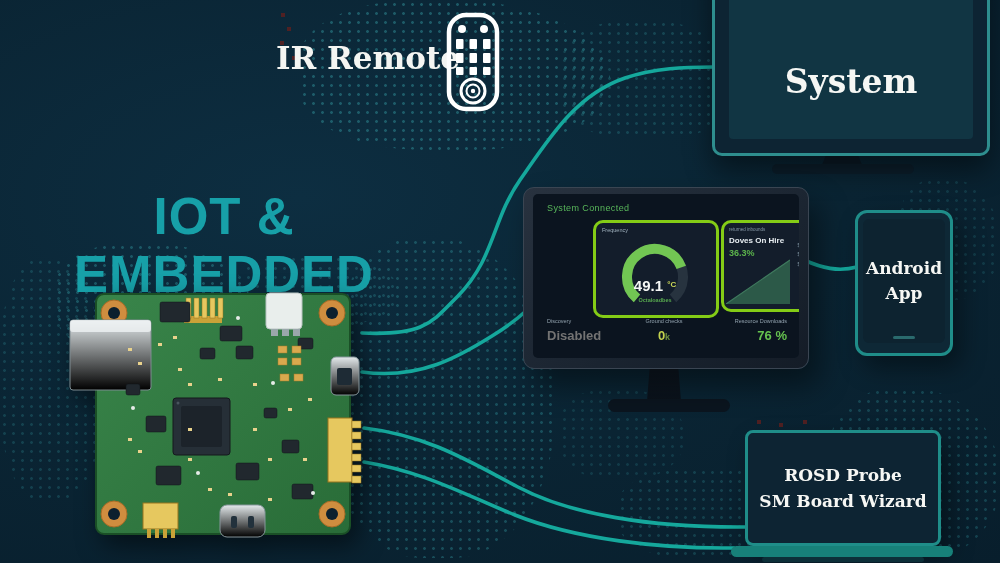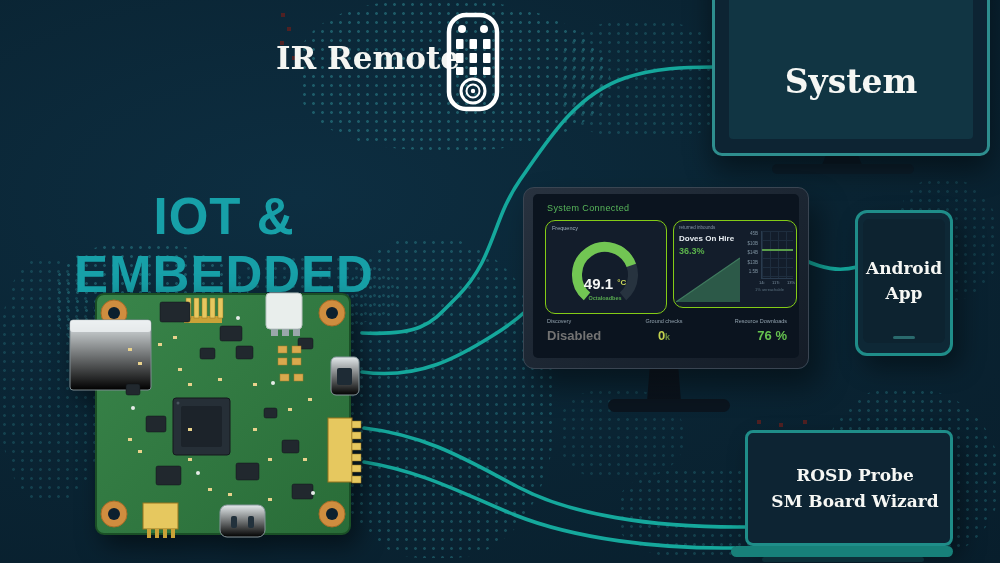--- a/index.html
+++ b/index.html
@@ -37,21 +37,21 @@
   .mon-frame{position:absolute;left:523px;top:187px;width:284px;height:180px;z-index:3;
       background:linear-gradient(145deg,#28323f 0%,#1a2430 60%,#141c27 100%);
       border:1px solid #3a4552;border-radius:11px;box-shadow:10px 16px 30px rgba(0,0,0,.45);}
   .mon-screen{position:absolute;left:9px;top:6px;width:266px;height:164px;background:#0b141f;
       border-radius:5px;overflow:hidden;}
   .mon-neck{position:absolute;left:647px;top:367px;width:34px;height:34px;z-index:2;
       background:linear-gradient(#0e1823,#0a121b);clip-path:polygon(8% 0,92% 0,100% 100%,0 100%);}
   .mon-base{position:absolute;left:608px;top:399px;width:122px;height:13px;background:#0b151f;
       border-radius:7px;z-index:2;}
   .status{position:absolute;left:14px;top:9px;font-size:9px;color:#58b65a;letter-spacing:.4px;}
-  .panel{position:absolute;background:#131d2b;border:1px solid #84cc16;border-radius:10px;}
+  .panel{position:absolute;background:#131d2b;border:3px solid #84cc16;border-radius:10px;margin-left:48px;}
   .p1{left:12px;top:26px;width:120px;height:92px;}
   .p2{left:140px;top:26px;width:122px;height:86px;}
   .panel-label{position:absolute;left:6px;top:4px;font-size:5.5px;color:#9fb0bd;}
   .gauge-wrap{position:absolute;left:6px;top:10px;width:106px;height:78px;}
   .gauge-value{position:absolute;left:0;top:44px;width:100%;text-align:center;color:#f5f7f5;
       font-weight:700;font-size:15px;}
   .gauge-unit{font-size:8px;color:#cdd95a;font-weight:700;vertical-align:4px;}
   .gauge-sub{position:absolute;left:0;top:64px;width:100%;text-align:center;font-size:5.5px;
       color:#57a94f;font-weight:700;}
   .p2-label{position:absolute;left:5px;top:4px;font-size:4.5px;color:#8799a8;}
@@ -83,21 +83,21 @@
   .tablet-screen{position:absolute;left:5px;top:6px;right:5px;bottom:10px;background:#0d2330;
       border-radius:6px;display:flex;align-items:center;justify-content:center;text-align:center;}
   .tablet-label{color:#f6f7f4;font-family:"DejaVu Serif", serif;font-weight:700;font-size:17px;
       line-height:1.5;}
   .tablet-bar{position:absolute;left:50%;bottom:14px;width:22px;height:3.5px;margin-left:-11px;
       background:#2a6a6d;border-radius:2px;}
   
   .laptop-screen{position:absolute;left:745px;top:430px;width:190px;height:110px;z-index:3;
       background:#0d2433;border:3px solid #1f8d89;border-radius:8px;
       box-shadow:8px 12px 24px rgba(0,0,0,.4);
-      display:flex;align-items:center;justify-content:center;text-align:center;padding-left:12px;}
+      display:flex;align-items:center;justify-content:center;text-align:center;}
   .laptop-label{color:#f6f7f4;font-family:"DejaVu Serif", serif;font-weight:700;font-size:17px;
       line-height:1.55;}
   .laptop-base{position:absolute;left:731px;top:546px;width:222px;height:11px;background:#178079;
       border-radius:6px;z-index:3;}
   .laptop-base-shadow{position:absolute;left:762px;top:557px;width:162px;height:5px;
       background:#0c2f38;border-radius:3px;z-index:3;}
   .pcb{position:absolute;left:68px;top:288px;z-index:3;
       filter:drop-shadow(7px 10px 12px rgba(0,0,0,.5));}
 </style>
 </head>

